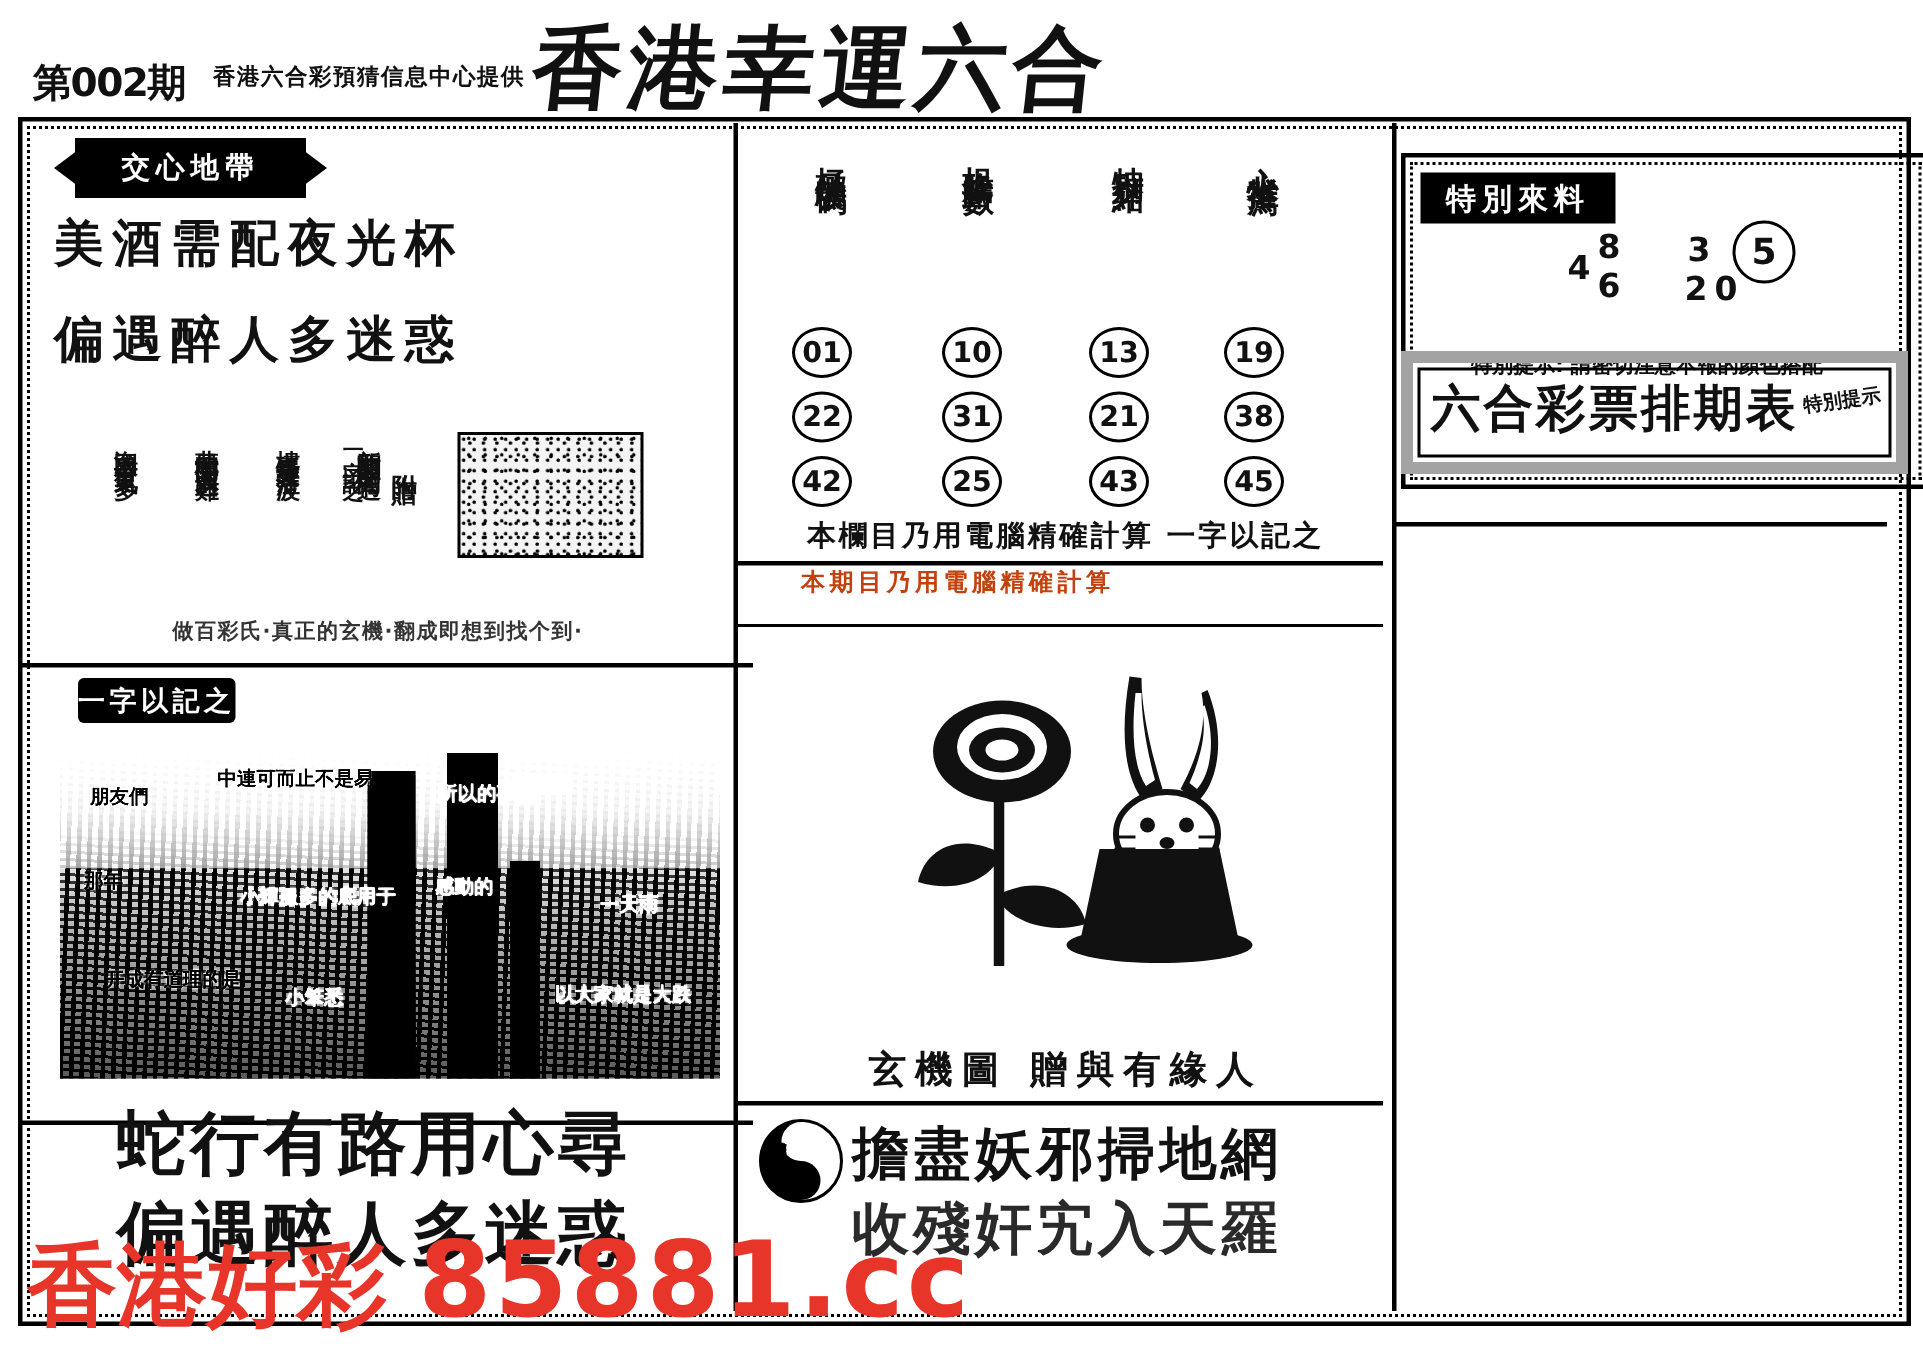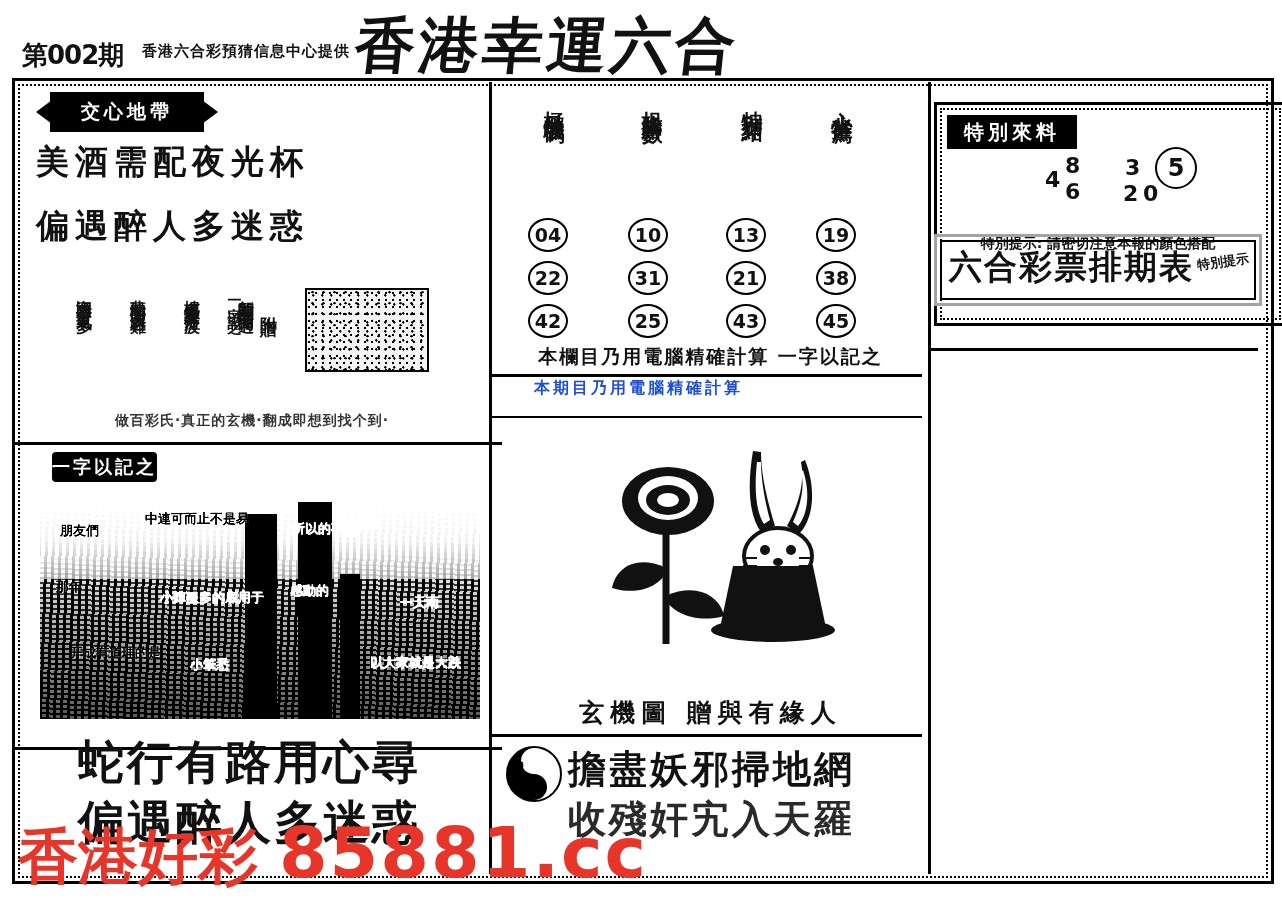--- a/index.html
+++ b/index.html
@@ -99,21 +99,21 @@
   .ch0{left:42px;} .ch1{left:140px;} .ch2{left:240px;} .ch3{left:330px;}
 
   .numcell{position:absolute;width:36px;height:30px;border:2px solid #000;
         border-radius:50%;display:flex;align-items:center;justify-content:center;
         font-size:19px;font-weight:bold;font-family:"DejaVu Sans",sans-serif;}
 
   .notebar{position:absolute;left:0px;top:258px;width:425px;text-align:center;
         font-size:19px;font-weight:bold;letter-spacing:2px;}
 
   .ghost{position:absolute;left:36px;top:292px;font-size:16px;font-weight:bold;
-        color:#1d4ed8;letter-spacing:3px;}
+        color:#c2410c;letter-spacing:3px;}
 
   .flower{position:absolute;left:110px;top:370px;width:120px;height:190px;}
   .rabbit{position:absolute;left:215px;top:360px;width:130px;height:200px;}
   .hat{position:absolute;left:210px;top:480px;width:130px;height:80px;}
 
   .caption{position:absolute;left:0;top:610px;width:425px;text-align:center;
         font-size:25px;font-weight:bold;letter-spacing:6px;
         font-family:"DejaVu Serif","Liberation Serif",serif;}
 
   .yin{position:absolute;left:8px;top:660px;width:52px;height:52px;border-radius:50%;
@@ -139,21 +139,21 @@
         border:2px dotted #000;}
   .rtitle{position:absolute;left:10px;top:10px;width:130px;height:34px;background:#000;
         color:#fff;display:flex;align-items:center;justify-content:center;
         font-size:20px;font-weight:bold;letter-spacing:4px;}
   .rnum{position:absolute;font-weight:bold;font-family:"DejaVu Sans",sans-serif;}
   .rnum.circ{border:2px solid #000;border-radius:50%;display:flex;
         align-items:center;justify-content:center;}
   .rtip{position:absolute;left:0;top:130px;width:322px;text-align:center;
         font-size:14px;font-weight:bold;}
 
-  .rbox2{position:absolute;left:0;top:148px;width:322px;height:66px;border:3px solid #a3a3a3;}
+  .rbox2{position:absolute;left:0;top:148px;width:322px;height:66px;border:8px solid #a3a3a3;}
   .rbox2:before{content:"";position:absolute;left:3px;top:3px;right:3px;bottom:3px;
         border:2px solid #000;}
   .rbox2 .t{position:absolute;left:12px;top:8px;font-size:33px;font-weight:bold;
         letter-spacing:2px;white-space:nowrap;
         font-family:"DejaVu Serif","Liberation Serif",serif;}
   .rbox2 .s{position:absolute;right:10px;top:16px;font-size:13px;font-weight:bold;
         transform:rotate(-8deg);}
 
   
   .wm{position:absolute;left:18px;top:812px;font-size:60px;font-weight:bold;
@@ -221,21 +221,21 @@
     <div class="bigtitle2">偏遇醉人多迷惑</div>
   </div>
 
   <div class="midcol">
 
     <div class="colhead ch0">極品號碼</div>
     <div class="colhead ch1">捉膽路數</div>
     <div class="colhead ch2">特別介紹</div>
     <div class="colhead ch3">心水推薦</div>
 
-    <div class="numcell" style="left:30px;top:132px;">04</div>
+    <div class="numcell" style="left:30px;top:132px;">01</div>
     <div class="numcell" style="left:30px;top:175px;">22</div>
     <div class="numcell" style="left:30px;top:218px;">42</div>
 
     <div class="numcell" style="left:130px;top:132px;">10</div>
     <div class="numcell" style="left:130px;top:175px;">31</div>
     <div class="numcell" style="left:130px;top:218px;">25</div>
 
     <div class="numcell" style="left:228px;top:132px;">13</div>
     <div class="numcell" style="left:228px;top:175px;">21</div>
     <div class="numcell" style="left:228px;top:218px;">43</div>

